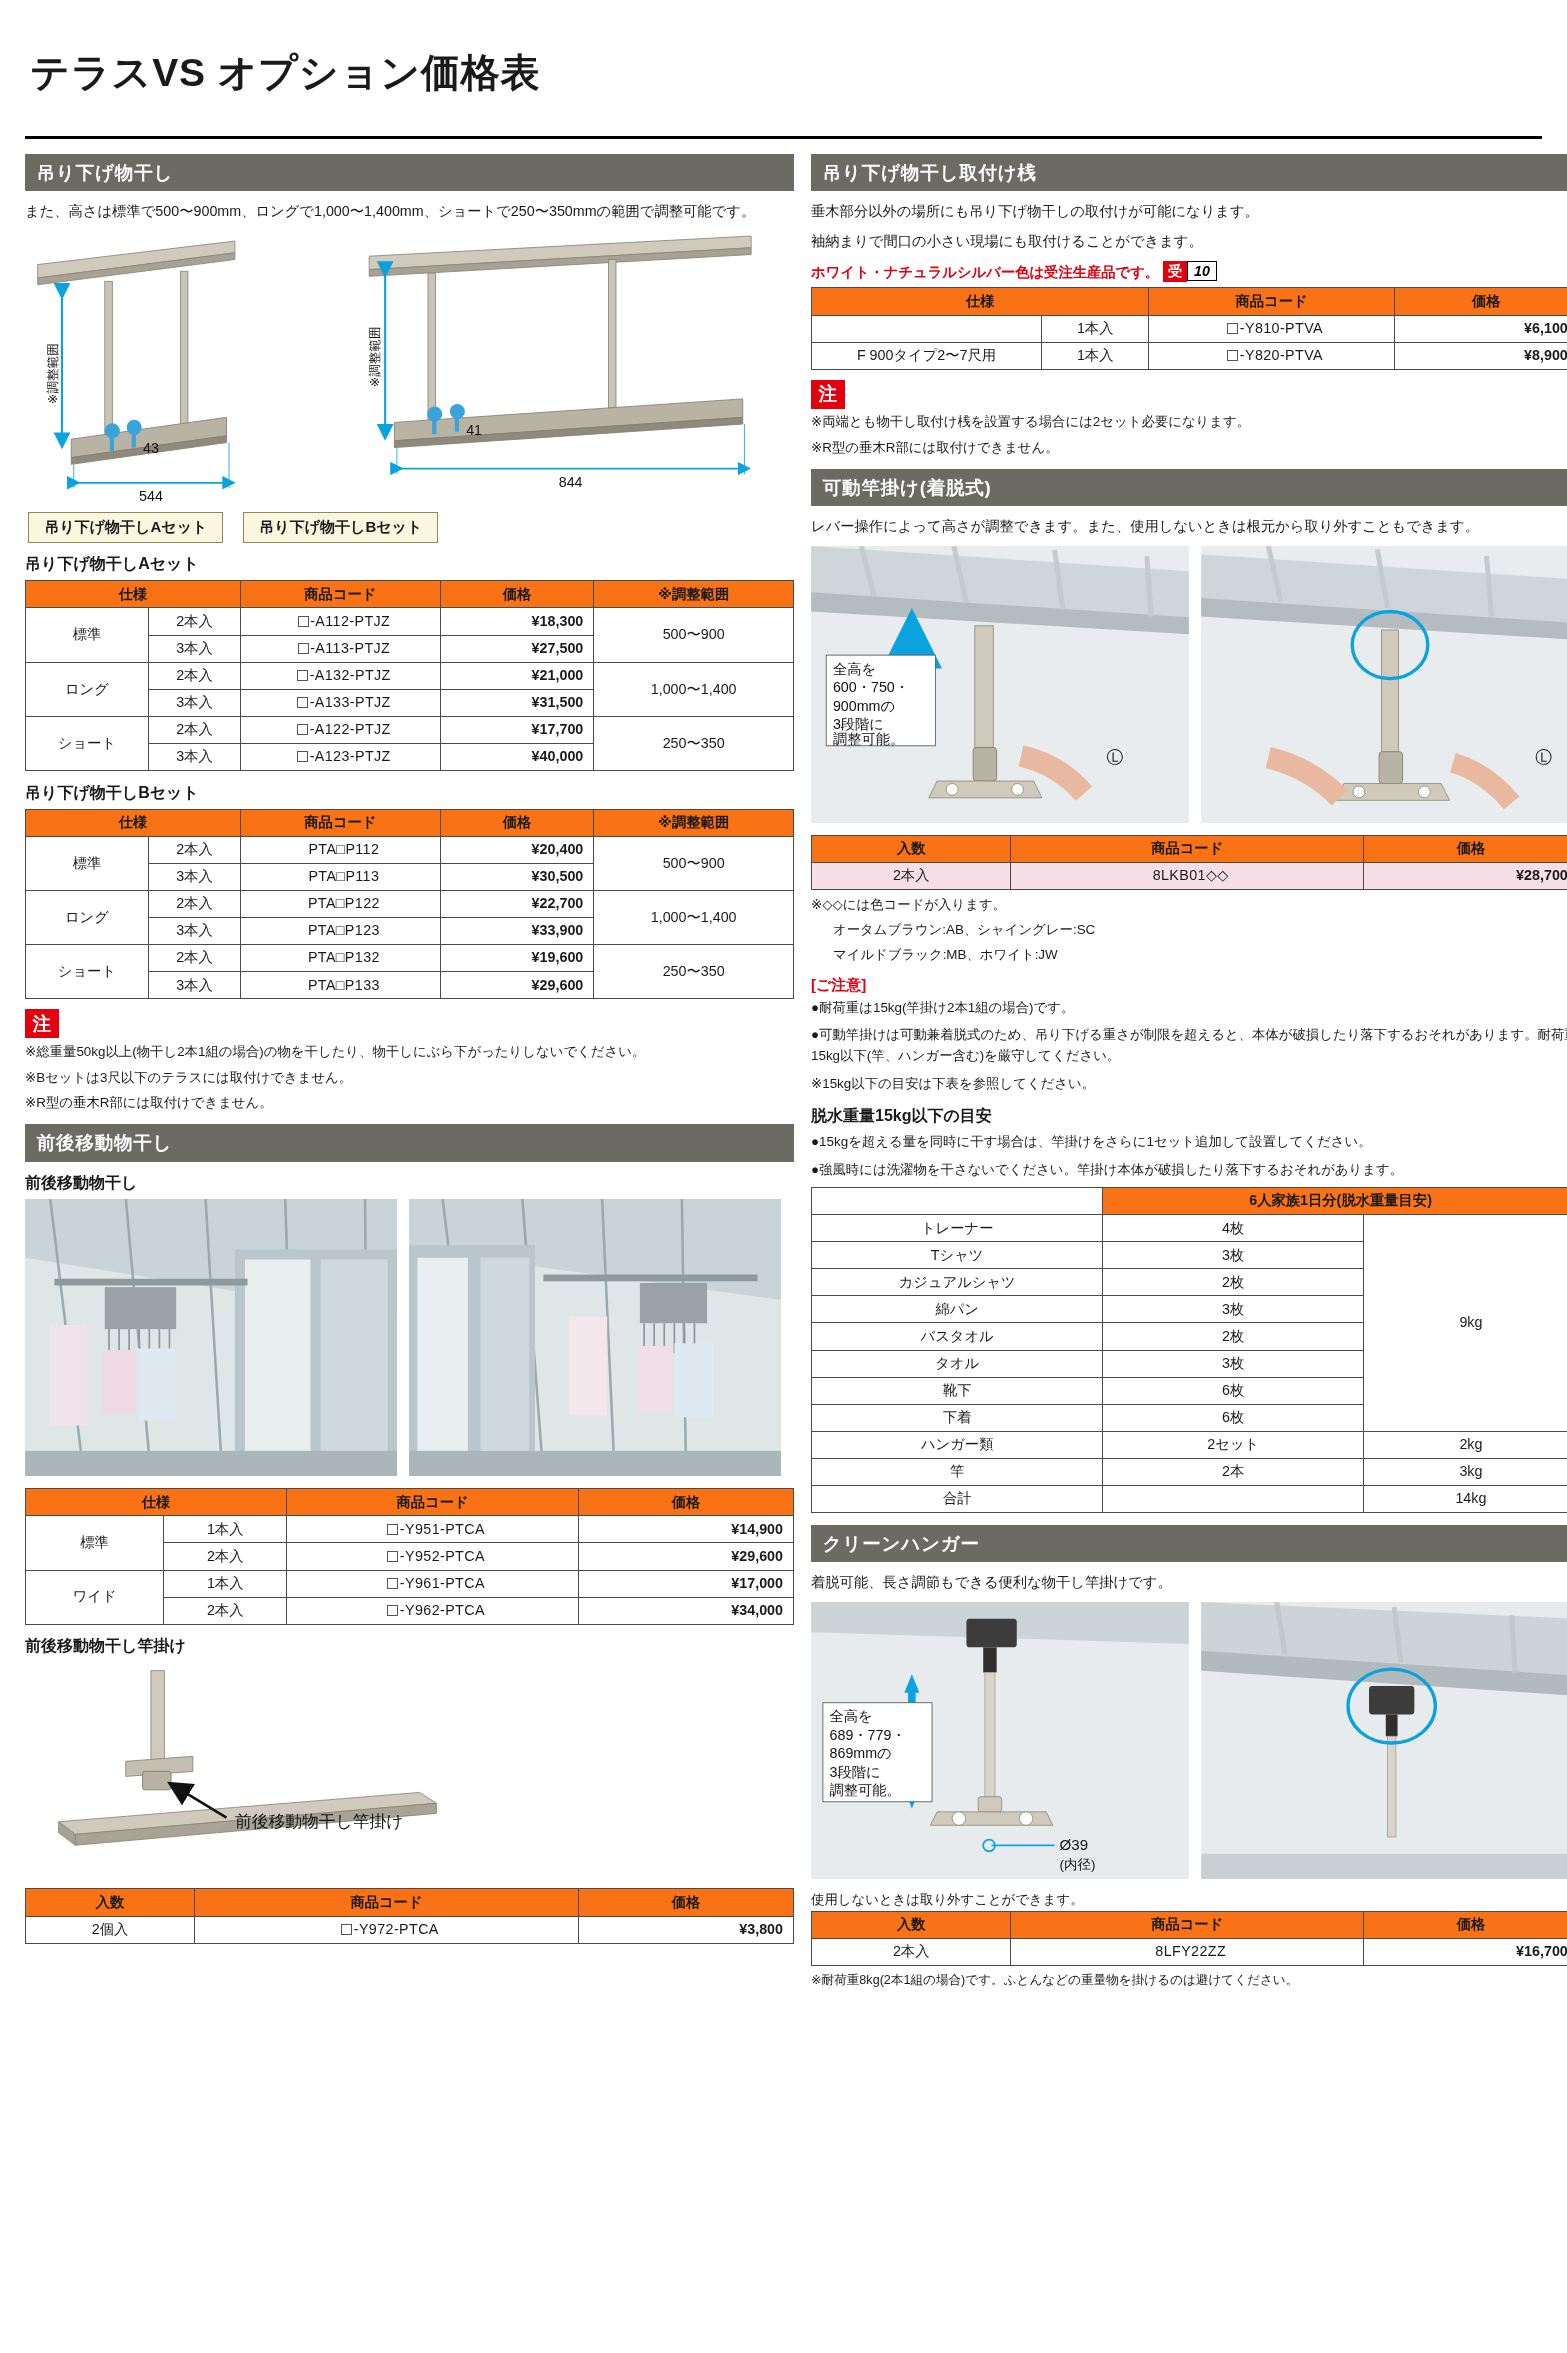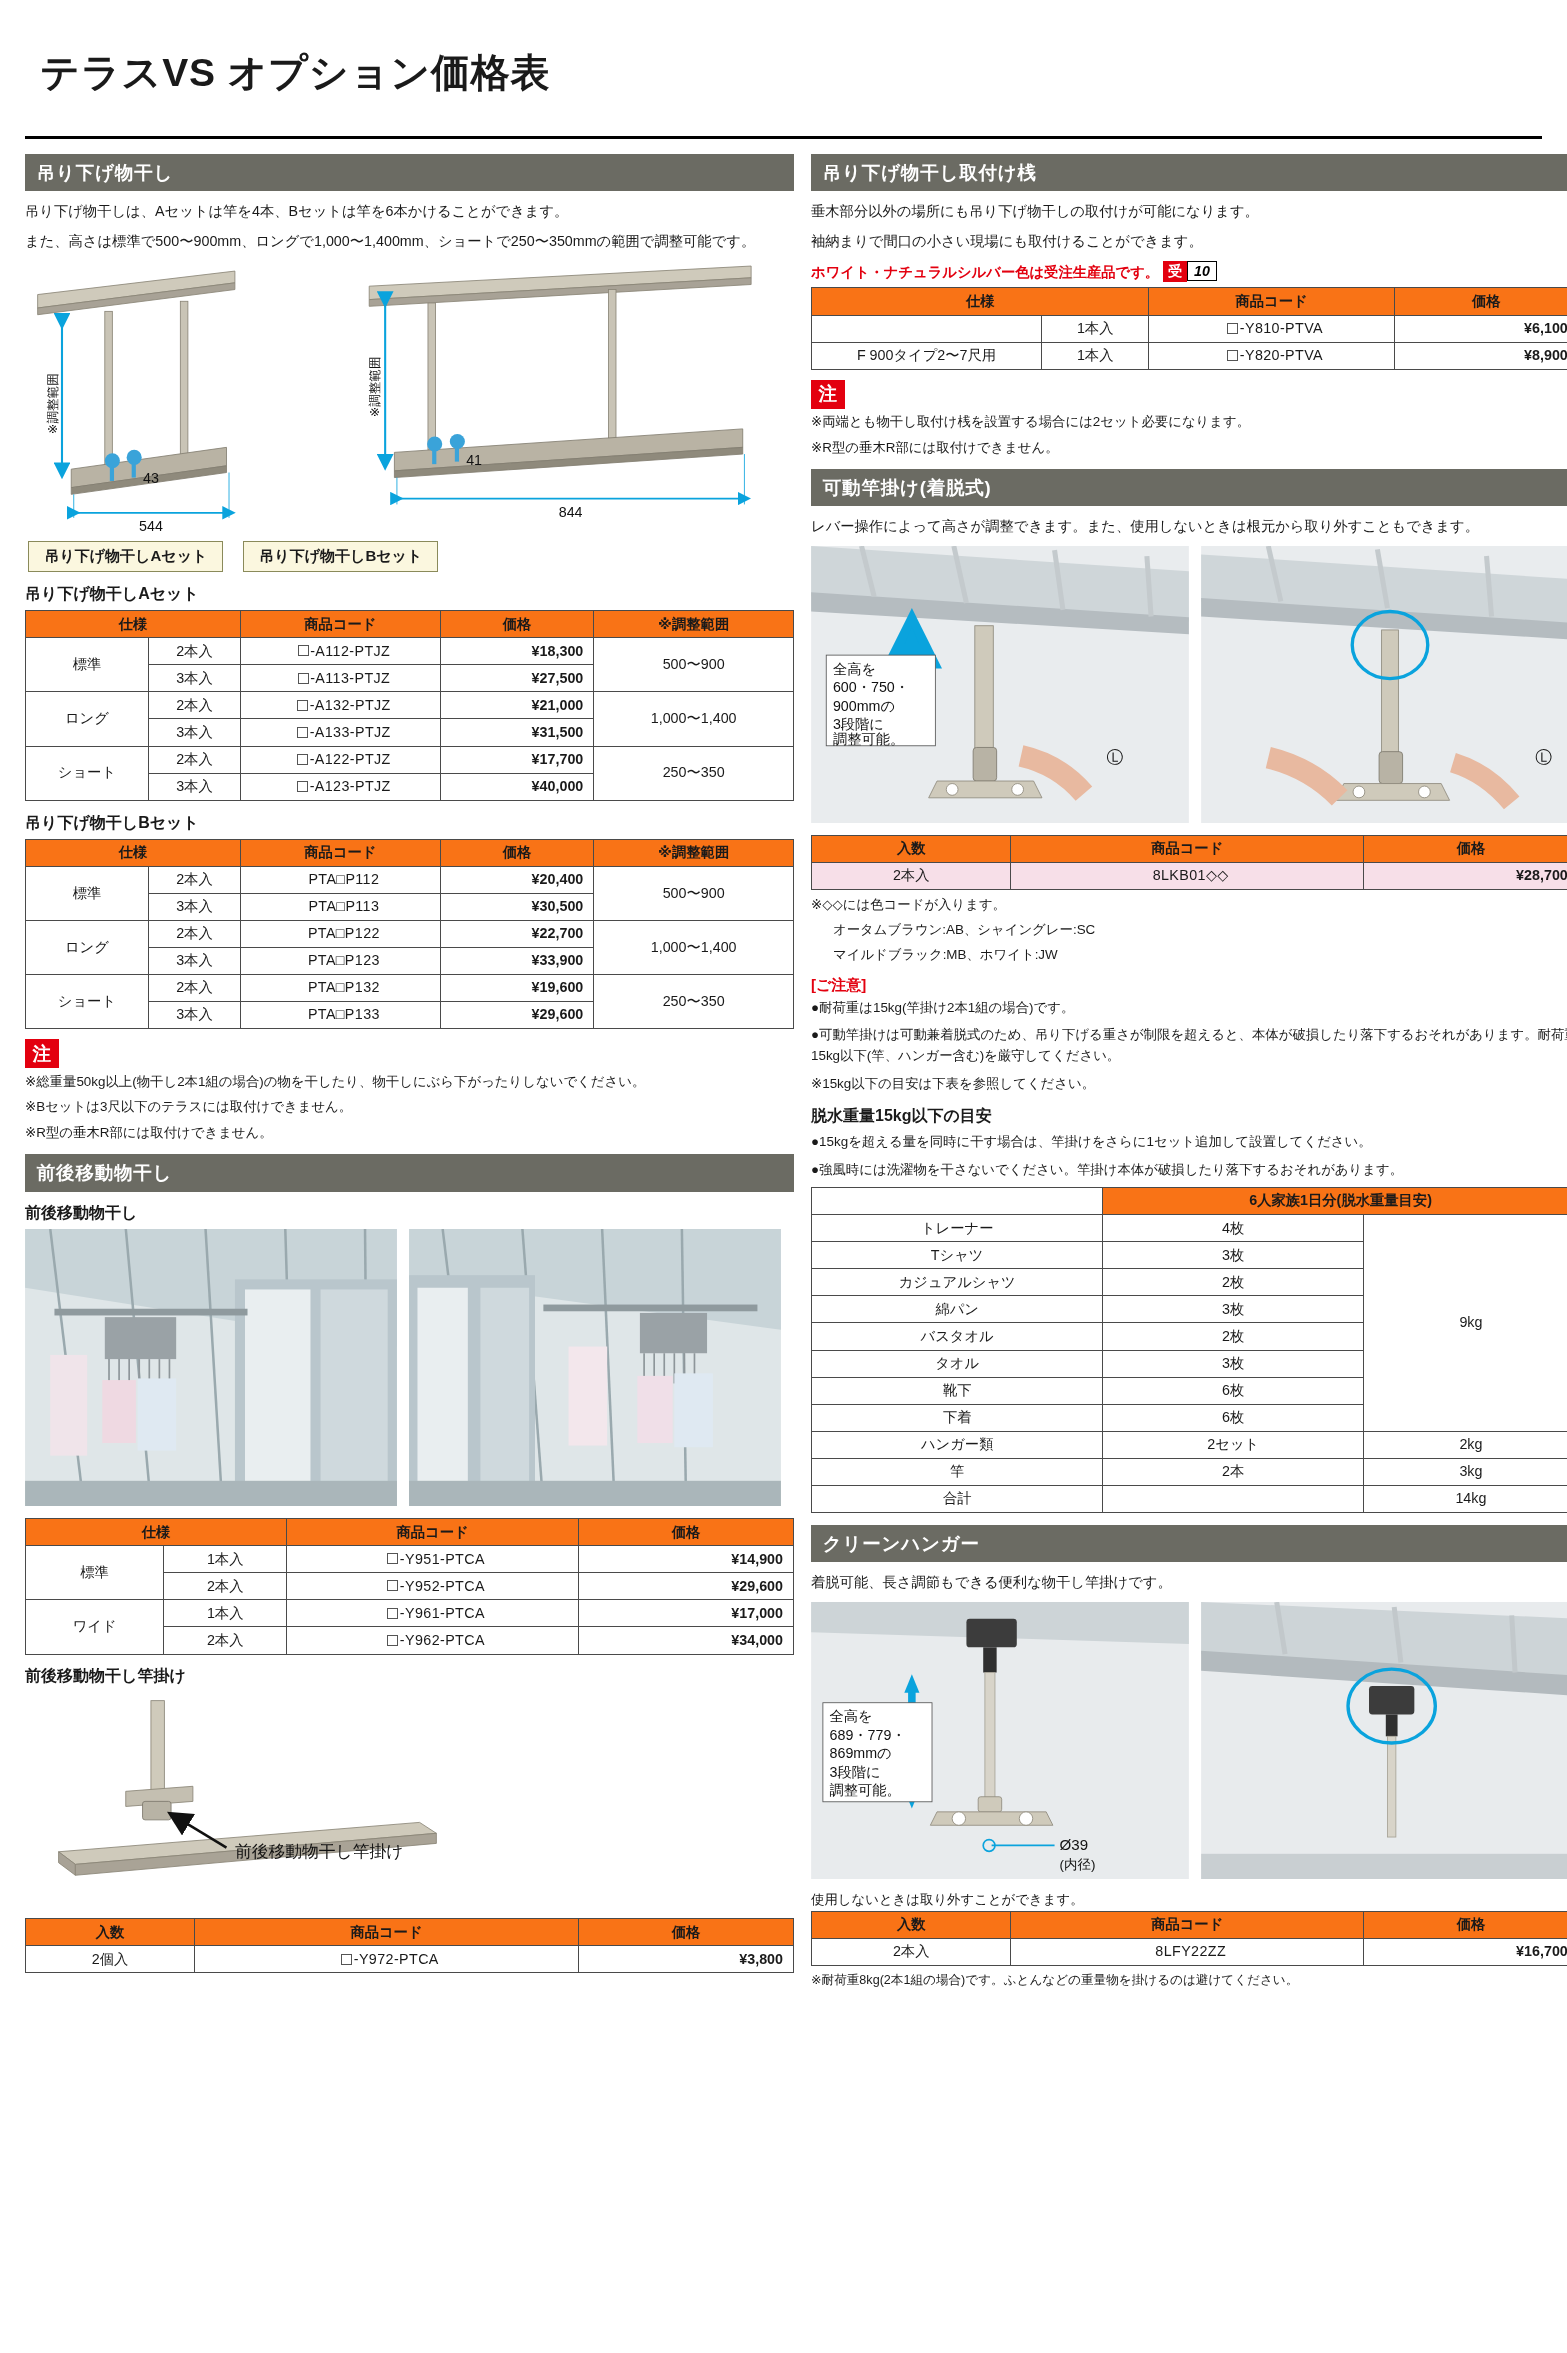--- a/index.html
+++ b/index.html
@@ -10,21 +10,20 @@
     background:#ffffff;
     color:#1a1a1a;
     -webkit-font-smoothing:antialiased;
   }
   .page { position:relative; width:1567px; min-height:2354px; padding:15px 25px 17px 25px; }
 
   
   .page-title {
     font-size:39px; font-weight:bold; letter-spacing:0.8px;
     padding:5px 0 10px 5px;
-    margin-left:10px;
   }
   .title-rule { height:2.5px; background:#000; margin-bottom:15px; }
 
   
   .cols { display:flex; gap:17px; align-items:flex-start; }
   .col { width:769px; }
 
   
   .sec-bar {
     background:#6b6b63;
@@ -114,21 +113,20 @@
 <div class="page">
 
   <h1 class="page-title">テラスVS オプション価格表</h1>
   <div class="title-rule"></div>
 
   <div class="cols">
 
     <div class="col">
 
       <div class="sec-bar">吊り下げ物干し</div>
-      <p class="desc">吊り下げ物干しは、Aセットは竿を4本、Bセットは竿を6本かけることができます。</p>
       <p class="desc">また、高さは標準で500〜900mm、ロングで1,000〜1,400mm、ショートで250〜350mmの範囲で調整可能です。</p>
 
       <div class="illus">
         <svg width="769" height="277" viewBox="0 0 916 330">
           <defs>
             <marker id="ah" markerWidth="8" markerHeight="8" refX="4" refY="4" orient="auto">
               <path d="M0,0 L8,4 L0,8 z" fill="#0aa3dd"></path>
             </marker>
           </defs>
 

